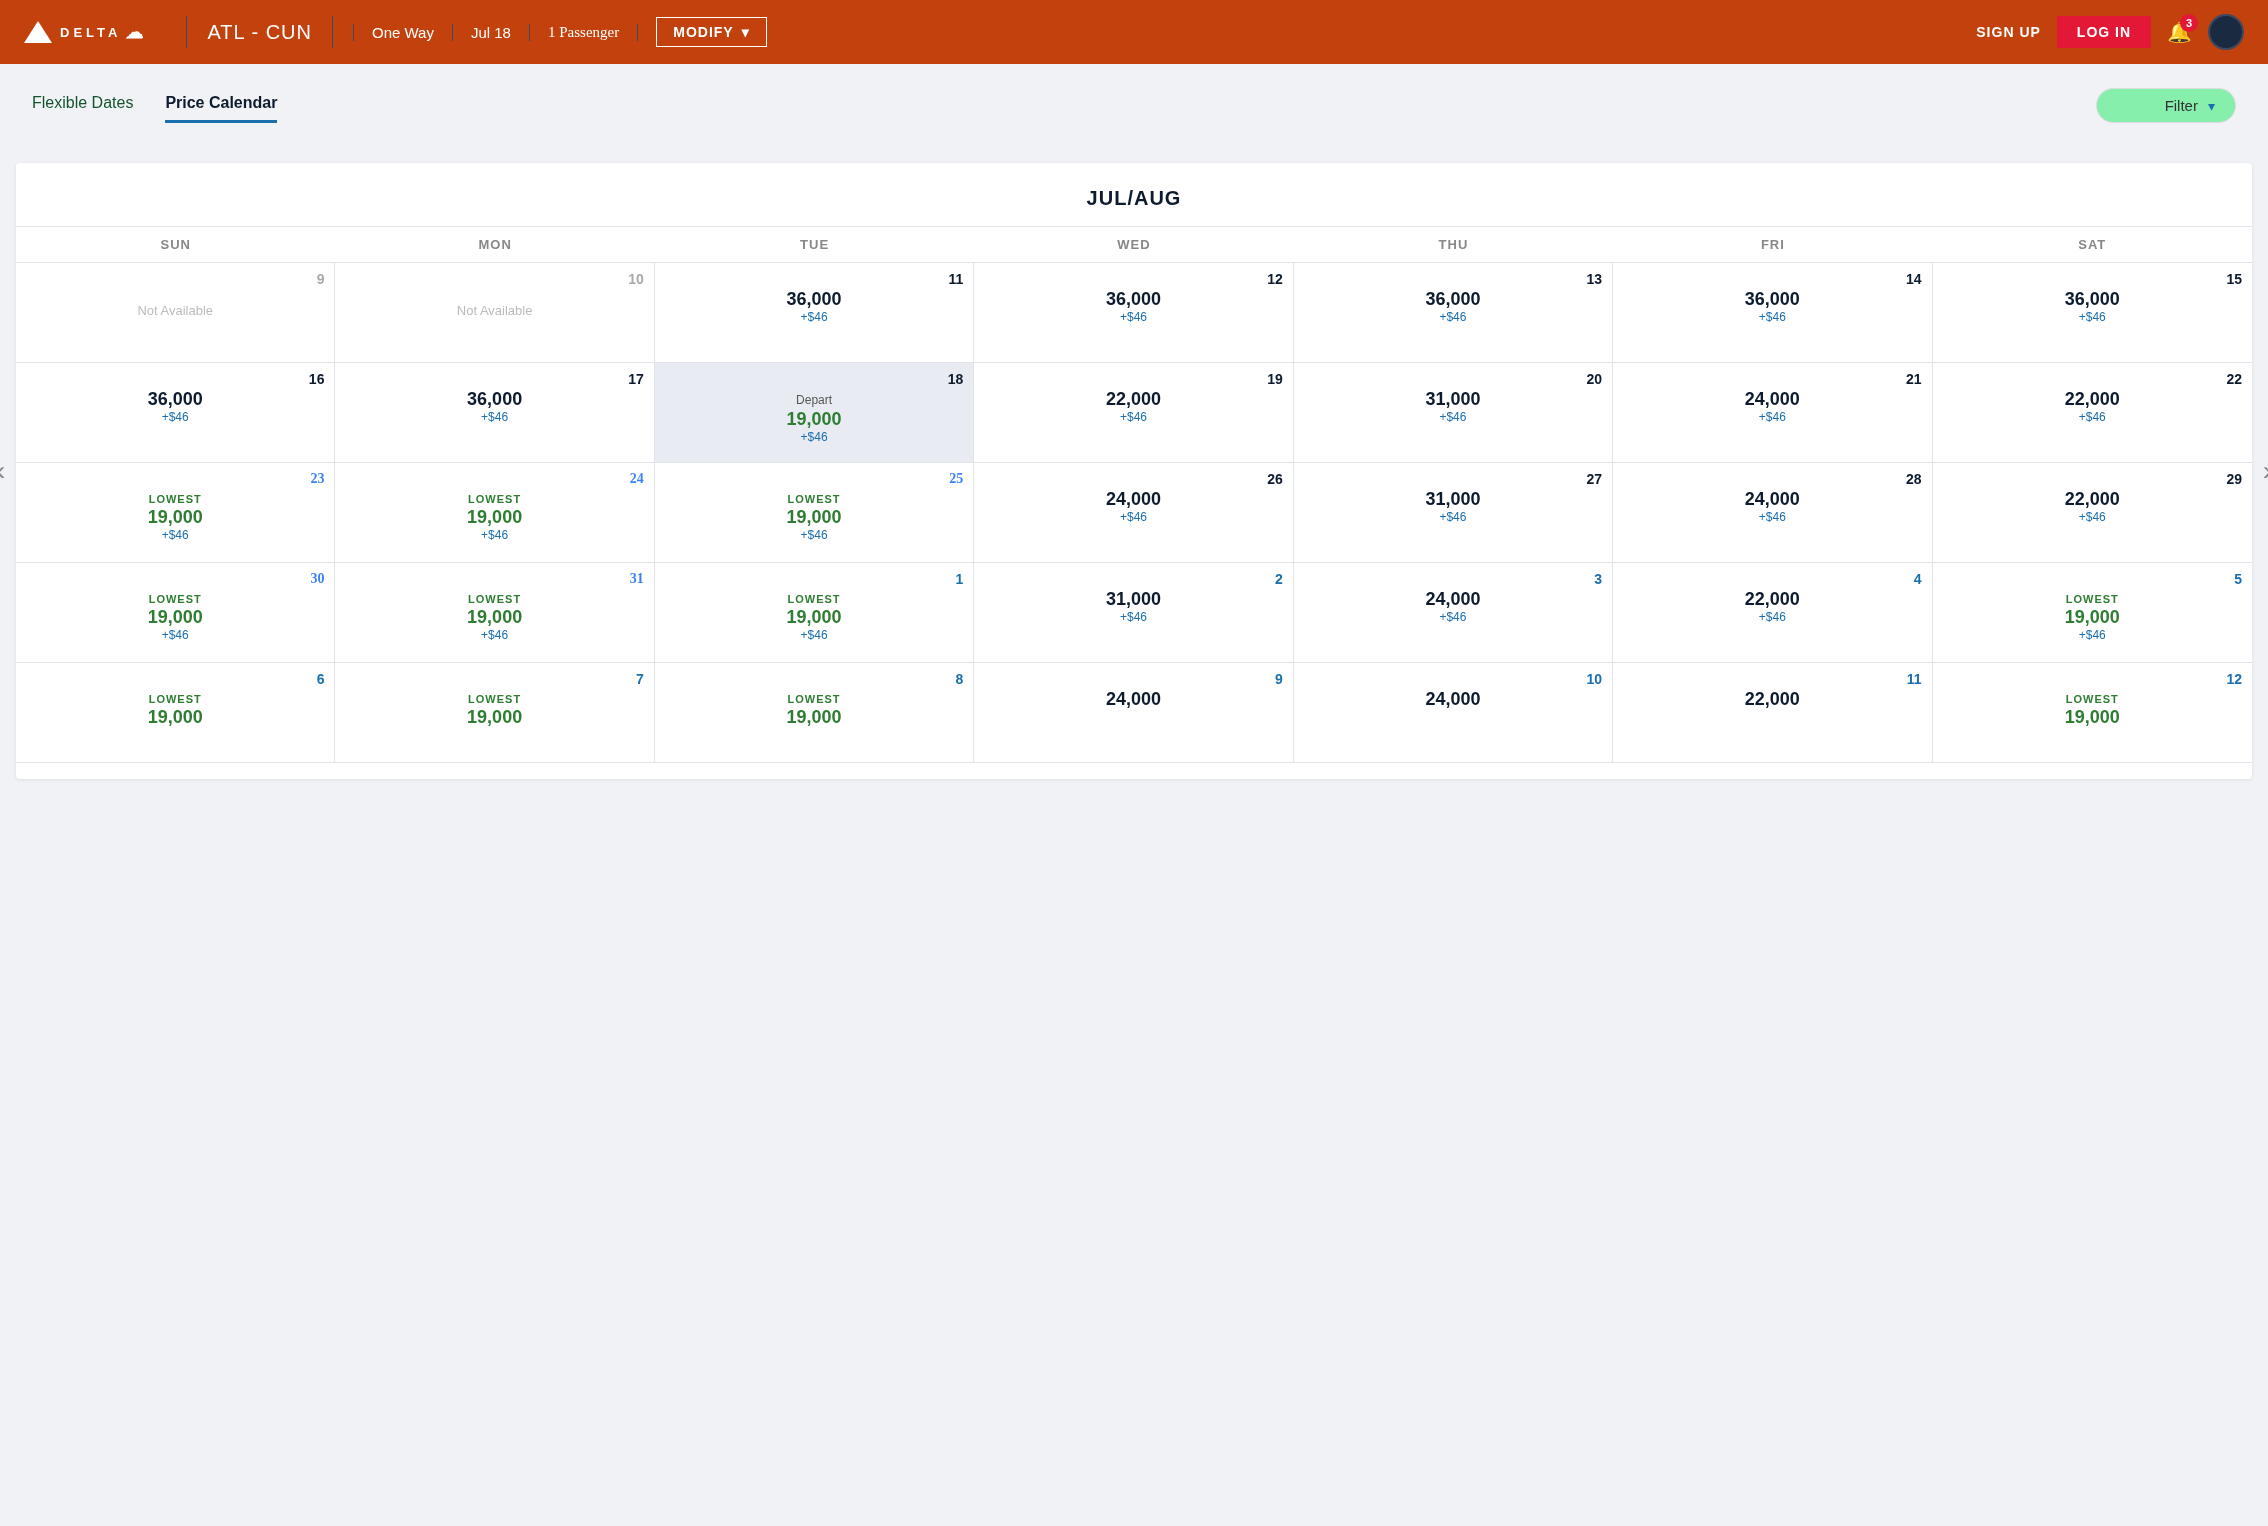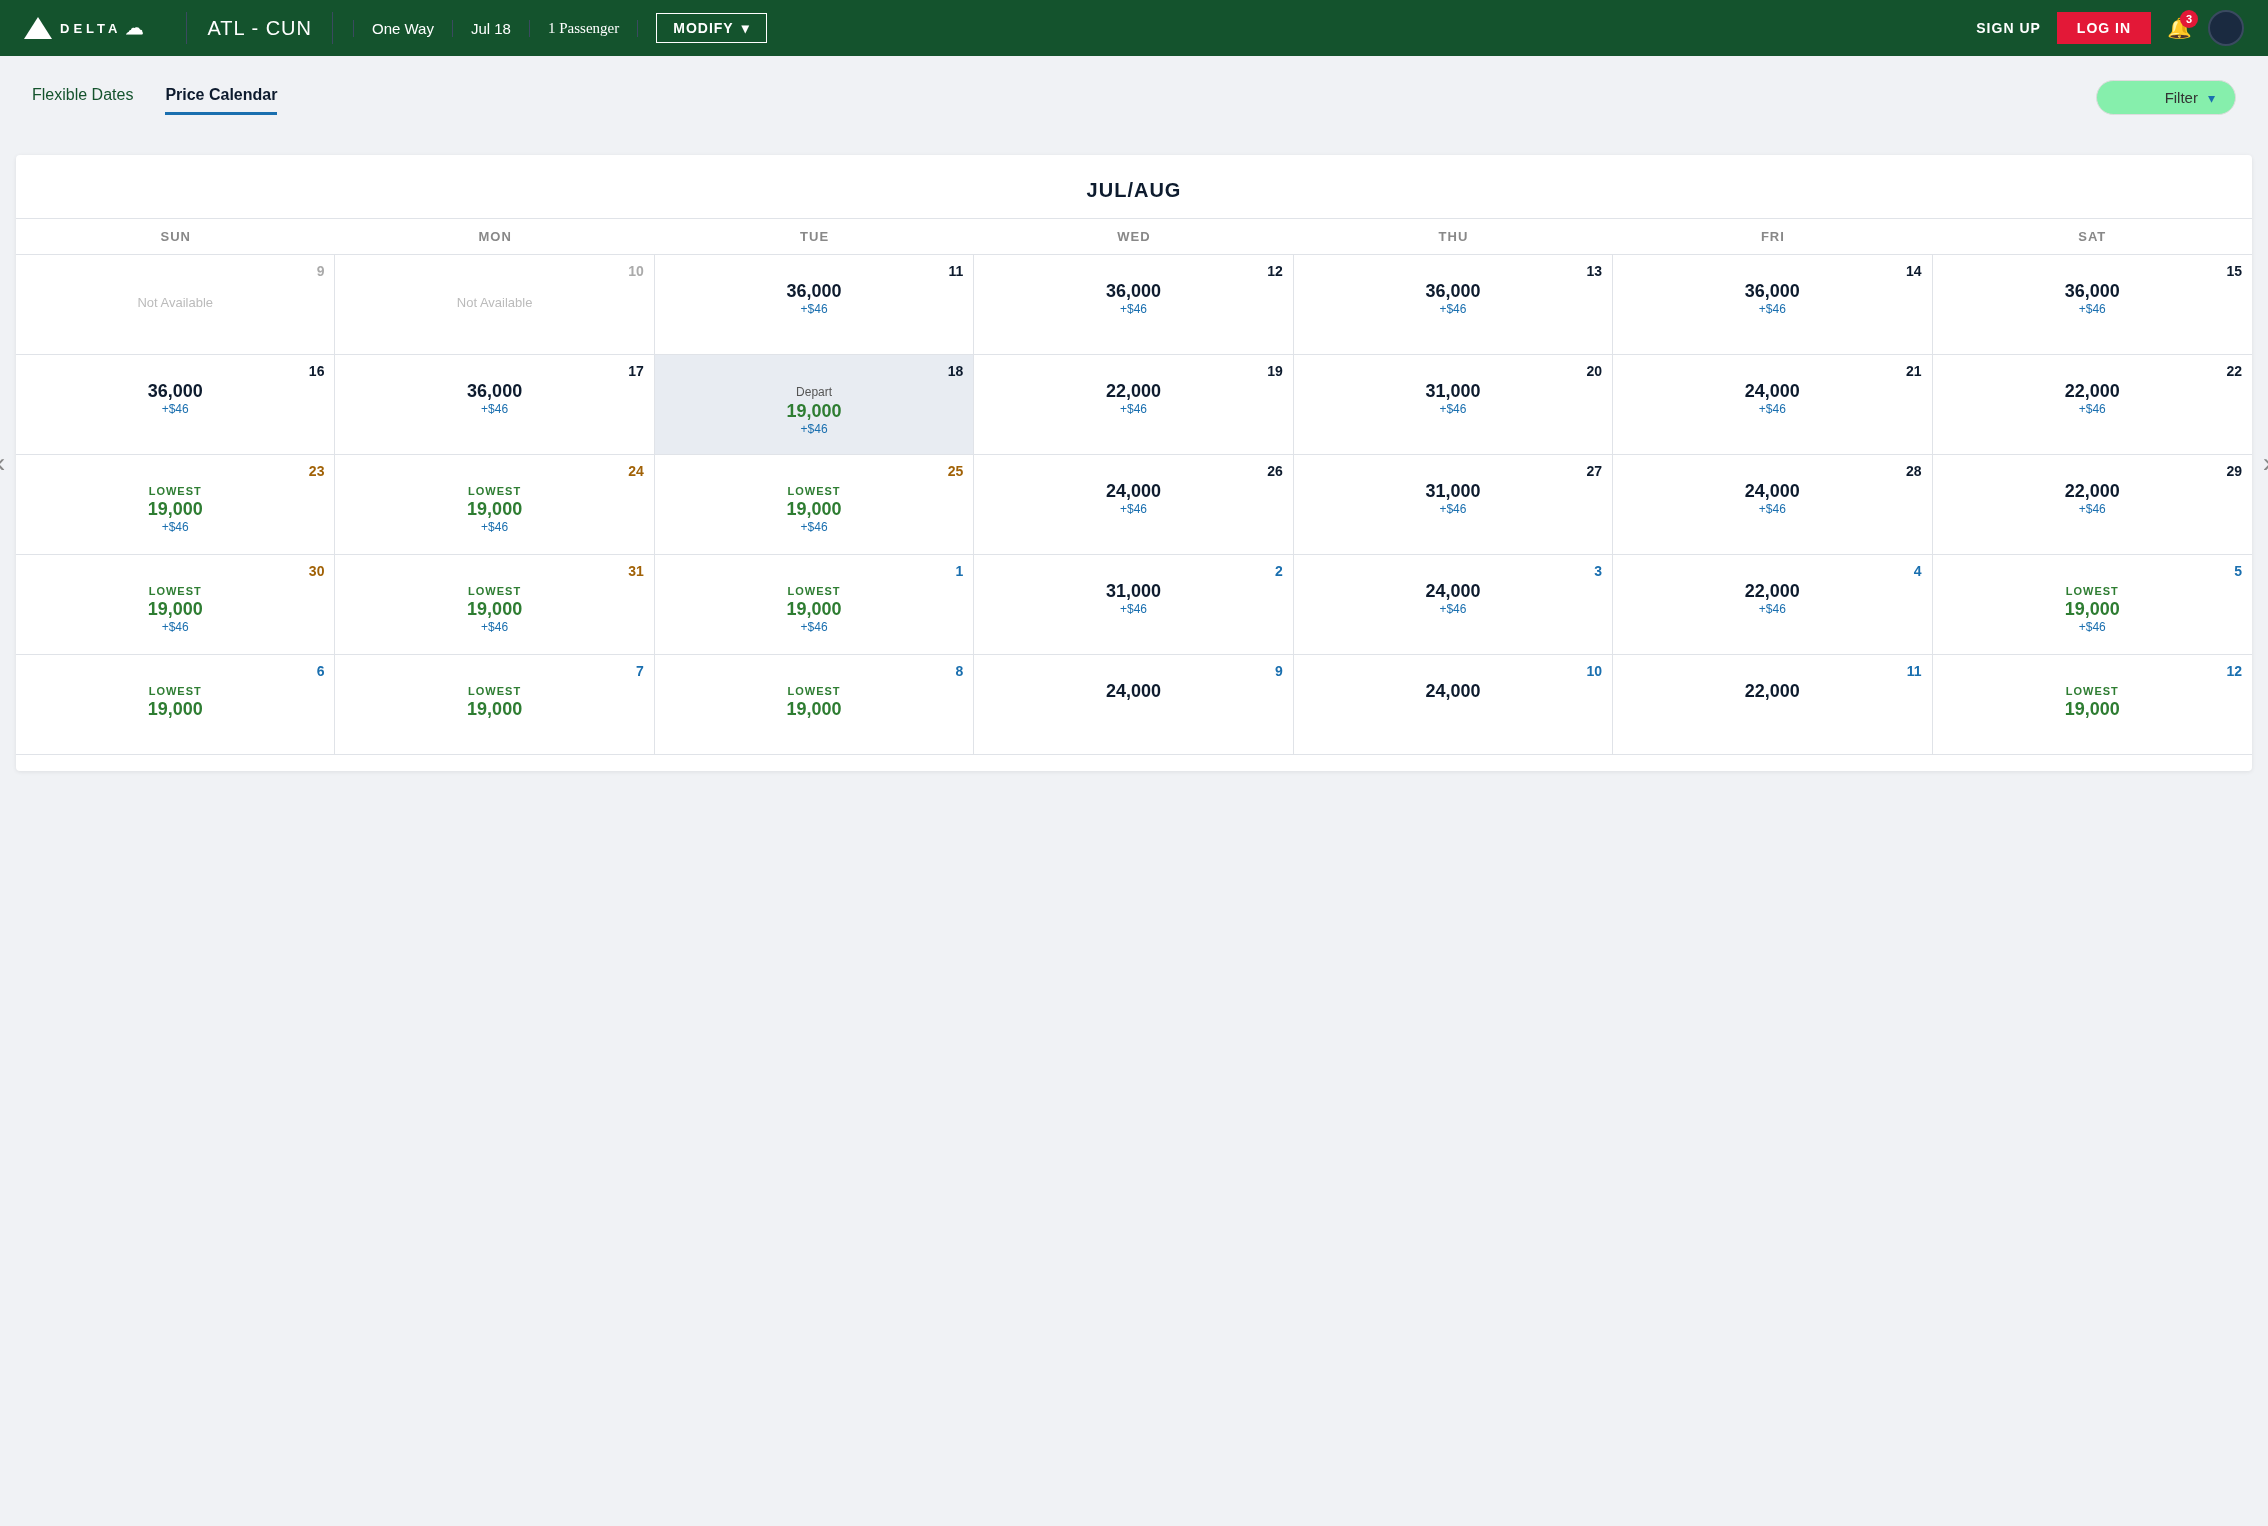--- a/index.html
+++ b/index.html
@@ -1,24 +1,24 @@
 <!DOCTYPE html>
 <html><head>
   <meta charset="utf-8">
   <style>
     * { box-sizing: border-box; margin: 0; padding: 0; }
     body { font-family: Arial, sans-serif; background: #f0f2f5; min-width: 900px; }
 
     
     .header {
-      background: #14532d;
+      background: #c2410c;
       display: flex;
       align-items: center;
       padding: 0 24px;
-      height: 56px;
+      height: 64px;
       gap: 0;
     }
     .header-logo {
       display: flex;
       align-items: center;
       gap: 8px;
       color: white;
       font-weight: bold;
       font-size: 15px;
       letter-spacing: 3px;
@@ -230,21 +230,21 @@
     }
     .cal-date {
       font-size: 14px;
       font-weight: bold;
       color: #0d1b2e;
       align-self: flex-end;
       width: 100%;
       text-align: right;
     }
     .cal-date.gray { color: #aaa; }
-    .cal-date.green { color: #a16207; }
+    .cal-date.green { color: #3b82f6; font-family: Liberation Serif, serif; }
     .cal-date.aug { color: #1a6faf; }
     .cal-label-lowest {
       font-size: 11px;
       font-weight: bold;
       color: #2e7d32;
       letter-spacing: 1px;
       margin-top: 6px;
       align-self: center;
     }
     .cal-depart-label {

